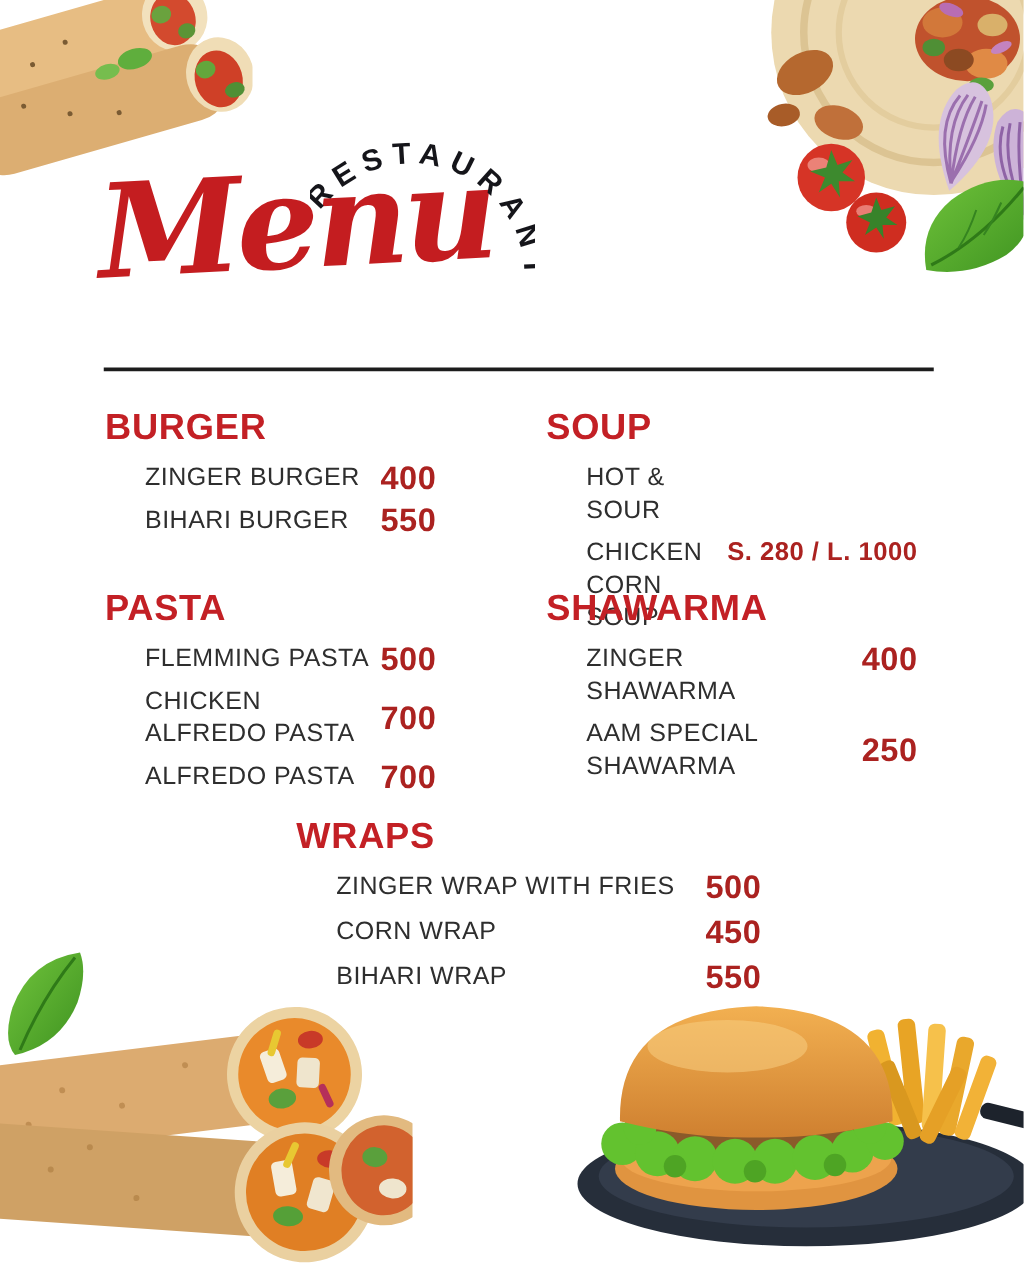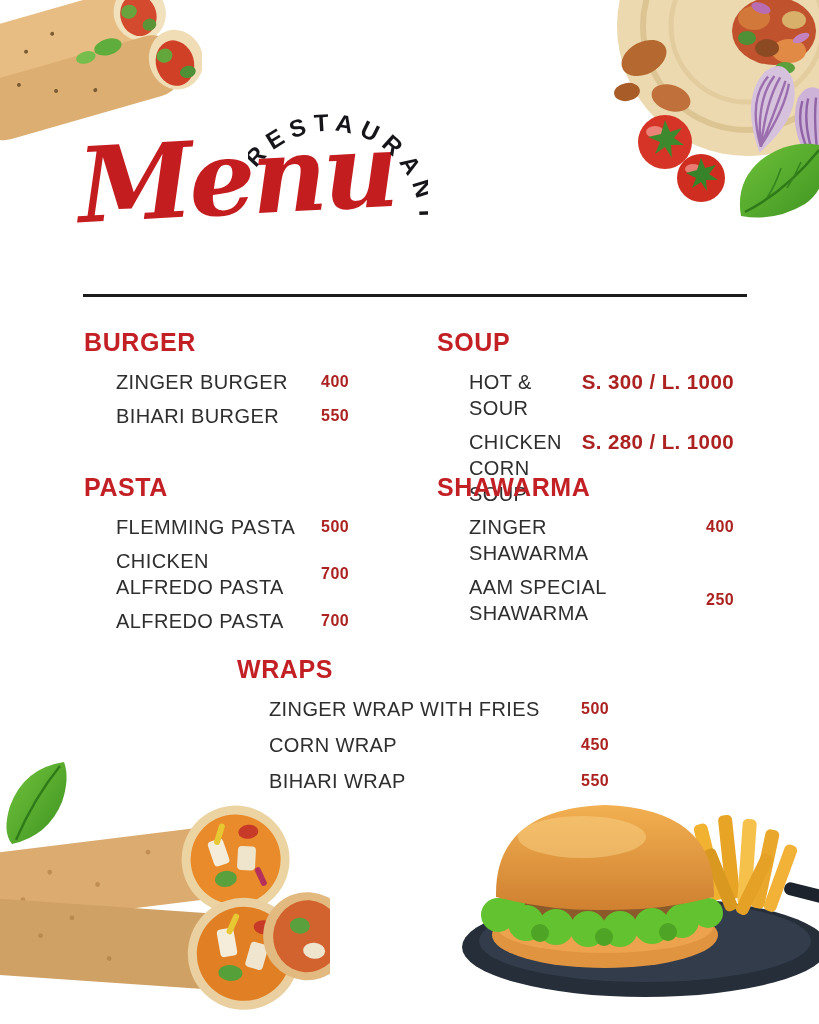--- a/index.html
+++ b/index.html
@@ -41,39 +41,39 @@
   }
 
   .section { position: absolute; }
   .sec-burger   { left: 84px;  top: 329px; width: 265px; }
   .sec-soup     { left: 437px; top: 329px; width: 297px; }
   .sec-pasta    { left: 84px;  top: 474px; width: 265px; }
   .sec-shawarma { left: 437px; top: 474px; width: 297px; }
   .sec-wraps    { left: 237px; top: 656px; width: 372px; }
 
   .section h2 {
-    font-size: 25px; font-weight: 800;
+    font-size: 29px; font-weight: 800;
     color: #c32025; letter-spacing: 0.6px;
     line-height: 26px; margin-bottom: 14px;
   }
   .row {
     display: flex; justify-content: space-between;
     align-items: center; margin-bottom: 8px; margin-left: 32px;
   }
   .sec-wraps .row { margin-bottom: 10px; }
   .row.top { align-items: flex-start; }
   .nm {
     font-size: 20px; color: #2e2e2e;
     letter-spacing: 0.4px; line-height: 26px;
   }
   .sec-soup .nm     { width: 128px; }
   .sec-pasta .nm    { width: 182px; }
   .sec-shawarma .nm { width: 152px; }
   .pr {
-    font-size: 16px; font-weight: 800;
+    font-size: 26px; font-weight: 800;
     color: #ab2220; letter-spacing: 0.4px;
     line-height: 26px; white-space: nowrap; text-align: right;
   }
   .sec-soup .pr { font-size: 20.5px; }
 </style>
 </head>
 <body>
 
 <div class="page">
 
@@ -163,21 +163,20 @@
     <div class="row">
       <span class="nm">BIHARI BURGER</span>
       <span class="pr">550</span>
     </div>
   </div>
 
   <div class="section sec-soup">
     <h2>SOUP</h2>
     <div class="row top">
       <span class="nm">HOT &amp; SOUR</span>
-      <span class="pr">S. 300 / L. 1000</span>
     </div>
     <div class="row top">
       <span class="nm">CHICKEN CORN SOUP</span>
       <span class="pr">S. 280 / L. 1000</span>
     </div>
   </div>
 
   <div class="section sec-pasta">
     <h2>PASTA</h2>
     <div class="row">

